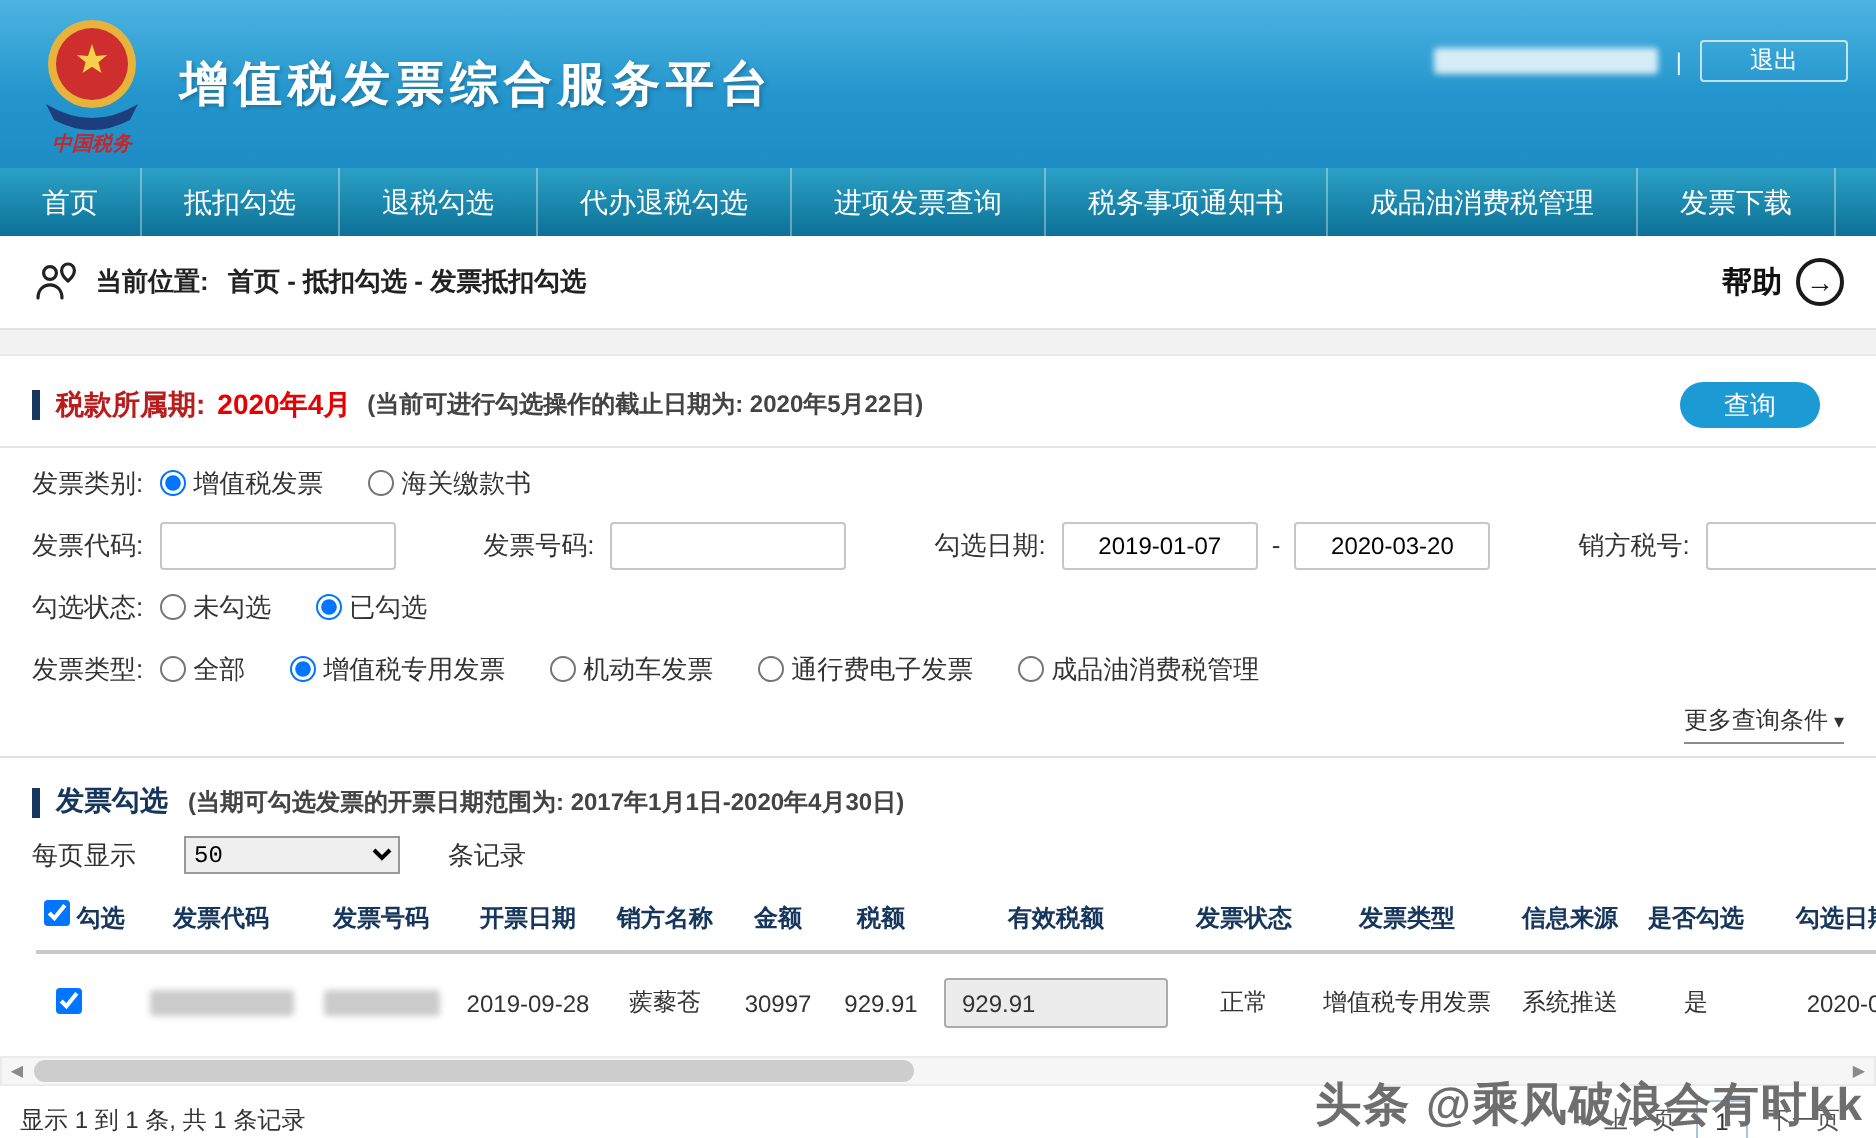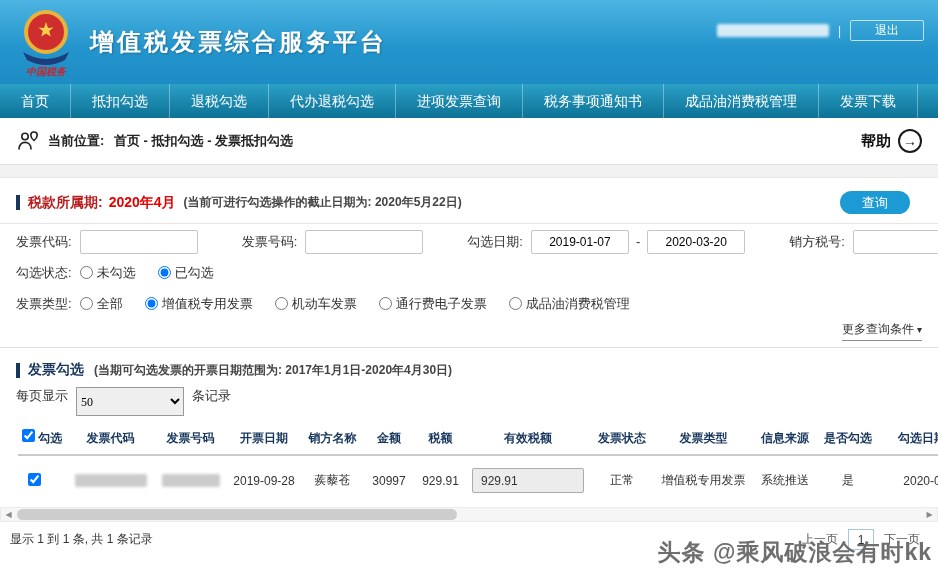--- a/index.html
+++ b/index.html
@@ -72,22 +72,22 @@
   .date-dash { margin: 0 7px; color: #333; }
   .wide { width: 148px; }
   .more-row { display: flex; justify-content: flex-end; padding: 2px 16px 6px 16px; }
   .more-link { font-size: 12px; color: #333; cursor: pointer; border-bottom: 1px solid #8c8c8c; padding-bottom: 2px; }
   .more-link .arr { font-size: 10px; margin-left: 3px; }
 
   .section2 { border-top: 1px solid #e0e0e0; }
   .sec2-title { font-size: 14px; font-weight: bold; color: #17365d; margin-right: 8px; }
 
   
-  .perpage-row { display: flex; align-items: flex-start; padding: 2px 12px 6px 16px; font-size: 13px; }
-  .perpage-row select { width: 108px; height: 29px; margin: 0 8px; font-size: 12px; border: 1px solid #999; font-family: Liberation Serif, serif; }
+  .perpage-row { display: flex; align-items: center; padding: 2px 12px 6px 16px; font-size: 13px; }
+  .perpage-row select { width: 108px; height: 19px; margin: 0 24px; font-size: 12px; border: 1px solid #999; font-family: Liberation Mono, monospace; }
 
   
   .table-wrap { margin-left: 18px; width: 920px; overflow: hidden; }
   table { border-collapse: collapse; table-layout: fixed; width: 949px; font-size: 12px; }
   thead th {
     color: #17365d; font-weight: bold; text-align: center; white-space: nowrap;
     padding: 7px 2px; border-bottom: 2px solid #c9c9c9; font-size: 12px;
   }
   thead th.th-check { text-align: left; padding-left: 4px; }
   tbody td { text-align: center; white-space: nowrap; padding: 12px 2px; color: #333; }
@@ -170,20 +170,31 @@
   <div class="section-row">
     <span class="accent-bar"></span>
     <span class="sec-label">税款所属期:</span>
     <span class="sec-value">2020年4月</span>
     <span class="sec-note">(当前可进行勾选操作的截止日期为: 2020年5月22日)</span>
     <button class="pill-btn sec1-btn">查询</button>
   </div>
   <div class="rule"></div>
 
   <div class="filters">
+    <div class="f-row">
+      <span class="f-label">发票类别:</span>
+      <span class="radio-item">
+        <input type="radio" name="cat" checked="" style="">
+        <label>增值税发票</label>
+      </span>
+      <span class="radio-item">
+        <input type="radio" name="cat" style="">
+        <label>海关缴款书</label>
+      </span>
+    </div>
 
     <div class="f-row">
       <span class="grp">
         <span class="f-label">发票代码:</span>
         <input class="txt-input" type="text" style="">
       </span>
       <span class="grp">
         <span class="f-label">发票号码:</span>
         <input class="txt-input" type="text" style="">
       </span>

